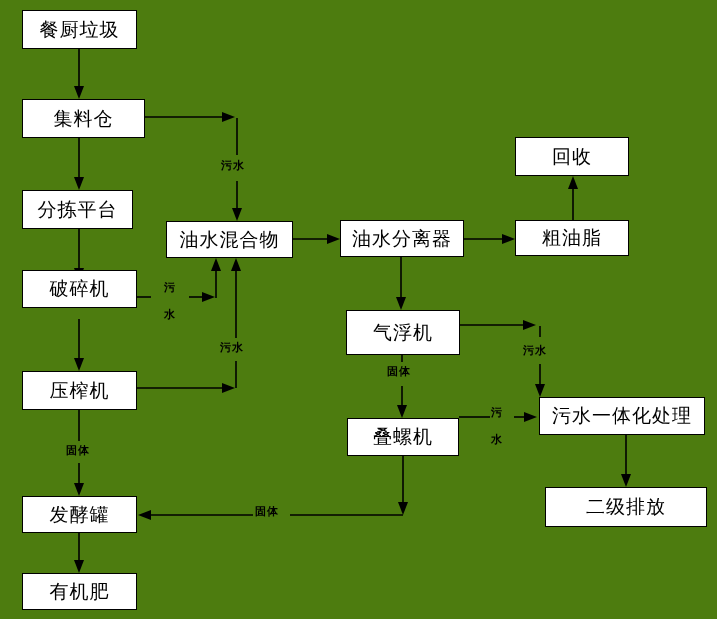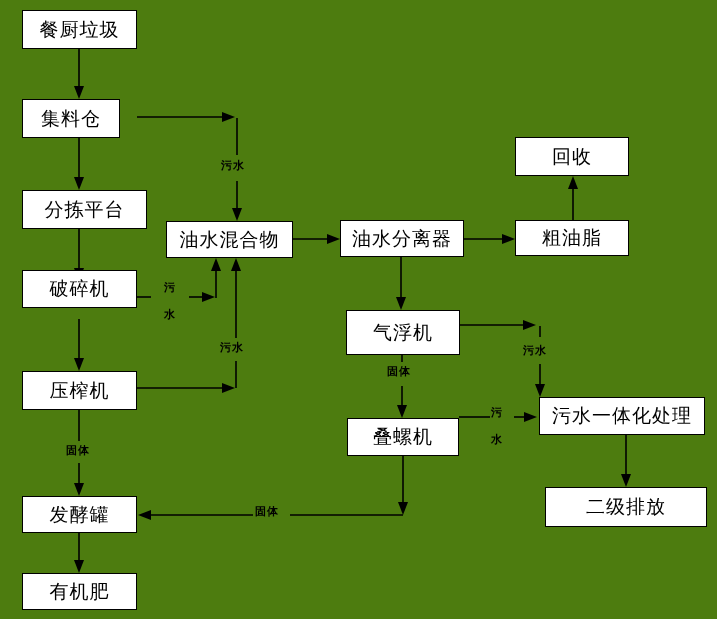--- a/index.html
+++ b/index.html
@@ -107,22 +107,22 @@
     <path class="shaft" d="M514 417 L524 417" marker-end="url(#ah)"></path>
 
     <path class="shaft" d="M403 456 L403 502" marker-end="url(#ah)"></path>
     <path class="shaft" d="M403 515 L290 515"></path>
     <path class="shaft" d="M253 515 L151 515" marker-end="url(#ah)"></path>
 
     <path class="shaft" d="M626 435 L626 474" marker-end="url(#ah)"></path>
   </svg>
 
   <div class="node" style="left:22px; top:10px; width:115px; height:39px">餐厨垃圾</div>
-  <div class="node" style="left:22px; top:99px; width:98px; height:39px">集料仓</div>
-  <div class="node" style="left:22px; top:190px; width:125px; height:39px">分拣平台</div>
+  <div class="node" style="left:22px; top:99px; width:123px; height:39px">集料仓</div>
+  <div class="node" style="left:22px; top:190px; width:111px; height:39px">分拣平台</div>
   <div class="node" style="left:22px; top:270px; width:115px; height:38px">破碎机</div>
   <div class="node" style="left:22px; top:371px; width:115px; height:39px">压榨机</div>
   <div class="node" style="left:22px; top:573px; width:115px; height:37px">有机肥</div>
   <div class="node" style="left:22px; top:496px; width:115px; height:37px">发酵罐</div>
 
   <div class="node" style="left:166px; top:221px; width:127px; height:37px">油水混合物</div>
   <div class="node" style="left:340px; top:220px; width:124px; height:37px">油水分离器</div>
   <div class="node" style="left:515px; top:137px; width:114px; height:39px">回收</div>
   <div class="node" style="left:515px; top:220px; width:114px; height:36px">粗油脂</div>
 

